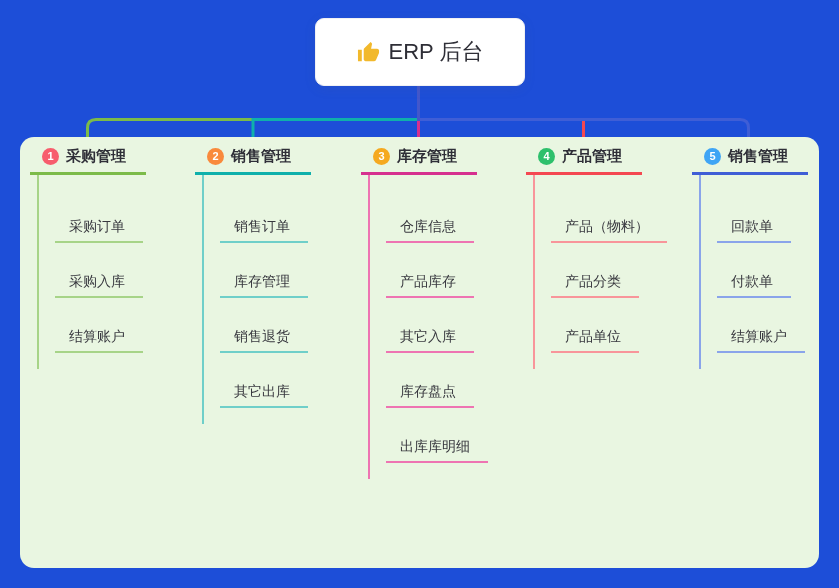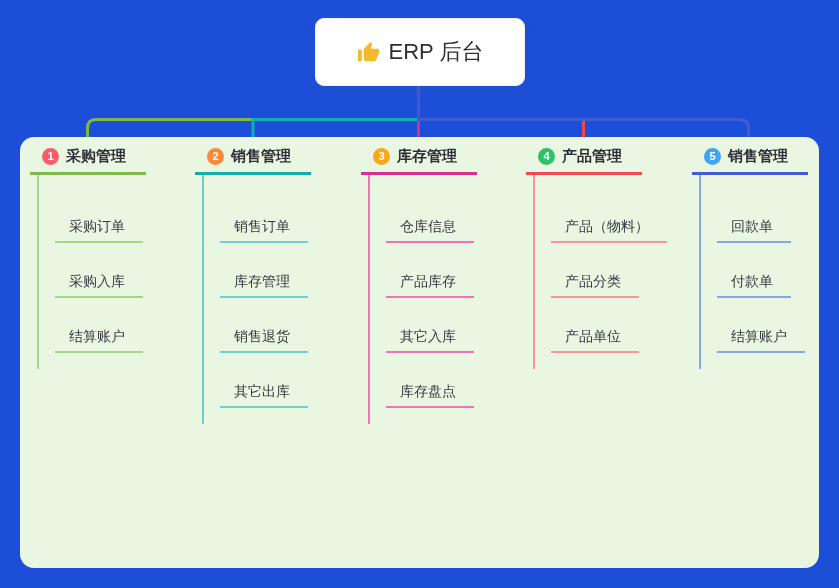--- a/index.html
+++ b/index.html
@@ -122,20 +122,23 @@
           </li>
           <li>
             <span>产品库存</span>
           </li>
           <li>
             <span>其它入库</span>
           </li>
           <li>
             <span>库存盘点</span>
           </li>
+          <li>
+            <span>出库库明细</span>
+          </li>
         </ul>
   </div>
 
   <div class="branch b4" style="--line: #f44851; --child-line: #f8959a; --badge: #2ec06c;">
     <div class="branch-header">
       <span class="badge">4</span>
       <span class="title">产品管理</span>
     </div>
     <ul>
           <li>

